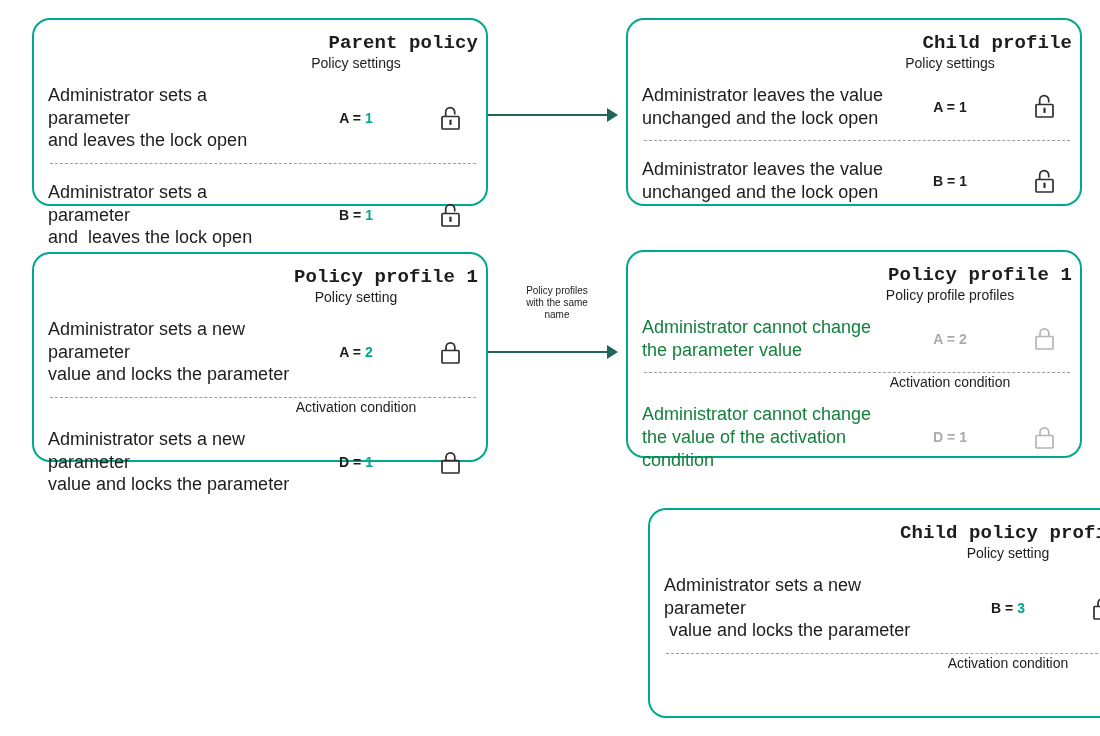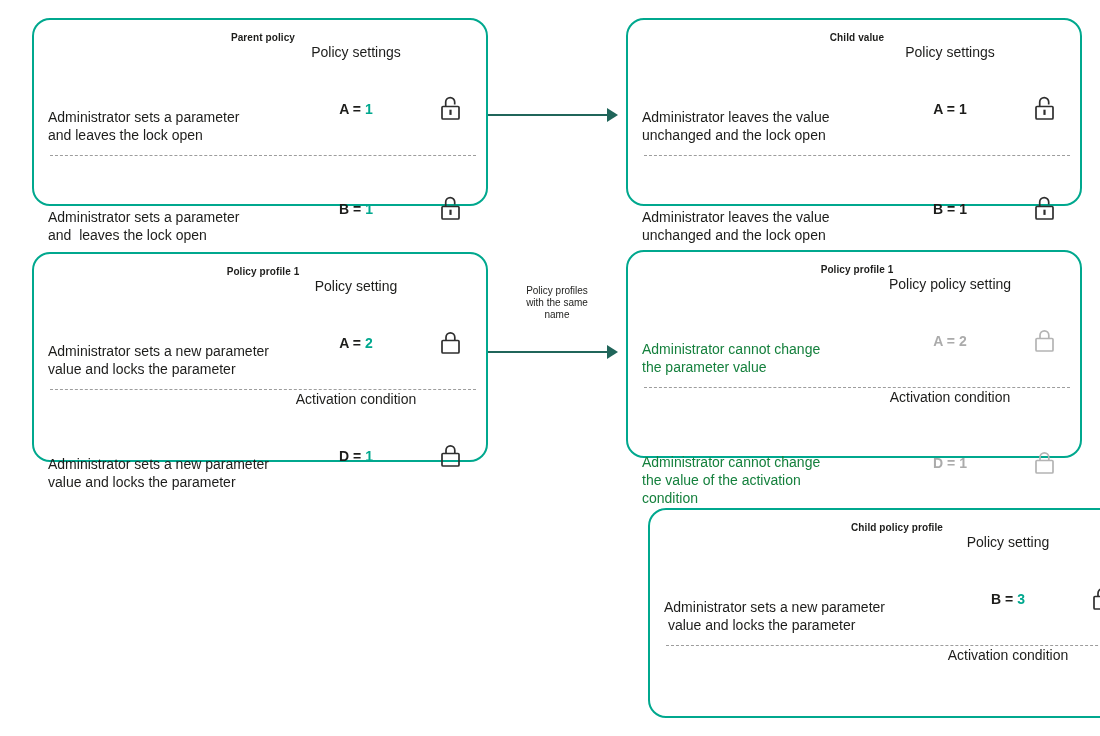--- a/index.html
+++ b/index.html
@@ -4,28 +4,28 @@
 <style>
   html,body{margin:0;padding:0;}
   body{
     width:1100px;height:736px;position:relative;background:#ffffff;
     font-family:"Liberation Sans", sans-serif;color:#1d1d1b;overflow:hidden;
   }
   .pbox{
     position:absolute;background:#fff;border:2px solid #00a88e;border-radius:18px;
     box-sizing:border-box;padding:9px 8px 0 14px;
   }
-  .ptitle{font-size:10px;font-weight:700;text-align:center;padding-top:3px;letter-spacing:.1px;}
+  .ptitle{font-size:19px;font-weight:700;text-align:right;padding-top:3px;letter-spacing:.1px;font-family:Liberation Mono, monospace;}
   .prow{display:grid;grid-template-columns:1fr 132px 56px;align-items:center;}
   .prow.head{margin-top:0;min-height:17px;}
   .prow.main{margin-top:13px;}
   .dashline{border-top:1px dashed #9d9d9d;margin:11px 2px 0 2px;height:0;}
   .colheadcell{grid-column:2;display:flex;justify-content:center;}
   .colheader{font-size:14px;white-space:nowrap;}
-  .desc{font-size:14px;line-height:1.26;white-space:pre-wrap;margin-top:36px;}
+  .desc{font-size:18px;line-height:1.26;white-space:pre-wrap;}
   .pval{display:flex;justify-content:center;align-items:baseline;font-weight:700;font-size:14px;}
   .pval .param{margin-right:4px;}
   .pval .num.val-teal{color:#00a88e;}
   .pval .num.val-black{color:#1d1d1b;}
   .lockcell{display:flex;justify-content:center;color:#2e2e2e;}
   .section.muted .desc{color:#15803d;}
   .section.muted .pval .param{color:#ababab;}
   .section.muted .pval .num{color:#ababab;}
   .section.muted .lockcell{color:#b4b4b4;}
   .harrow{position:absolute;height:2px;background:#20655a;}
@@ -80,21 +80,21 @@
             <rect x="3" y="11.5" width="17" height="12.5" rx="1" stroke="currentColor" stroke-width="1.7"></rect>
             <path d="M6.7 11.5 V7.1 A4.5 4.5 0 0 1 15.7 7.1 V9.4" stroke="currentColor" stroke-width="1.7" fill="none"></path>
             <rect x="10.4" y="14.7" width="2.2" height="5.2" fill="currentColor"></rect>
           </svg>
       </div>
     </div>
   </div>
 </div>
 
 <div class="pbox" style="left:626px;top:18px;width:456px;height:188px;">
-  <div class="ptitle">Child value</div>
+  <div class="ptitle">Child profile</div>
   <div class="prow head">
     <div class="colheadcell">
         <span class="colheader">Policy settings</span>
       </div>
   </div>
   <div class="section">
     <div class="prow main">
       <div class="desc">Administrator leaves the value
 unchanged and the lock open</div>
       <div class="pval">
@@ -174,21 +174,21 @@
           </svg>
       </div>
     </div>
   </div>
 </div>
 
 <div class="pbox" style="left:626px;top:250px;width:456px;height:208px;">
   <div class="ptitle">Policy profile 1</div>
   <div class="prow head">
     <div class="colheadcell">
-        <span class="colheader">Policy policy setting</span>
+        <span class="colheader">Policy profile profiles</span>
       </div>
   </div>
   <div class="section muted">
     <div class="prow main">
       <div class="desc">Administrator cannot change
 the parameter value</div>
       <div class="pval">
         <span class="param">A =</span>
           <span class="num">2</span>
       </div>

